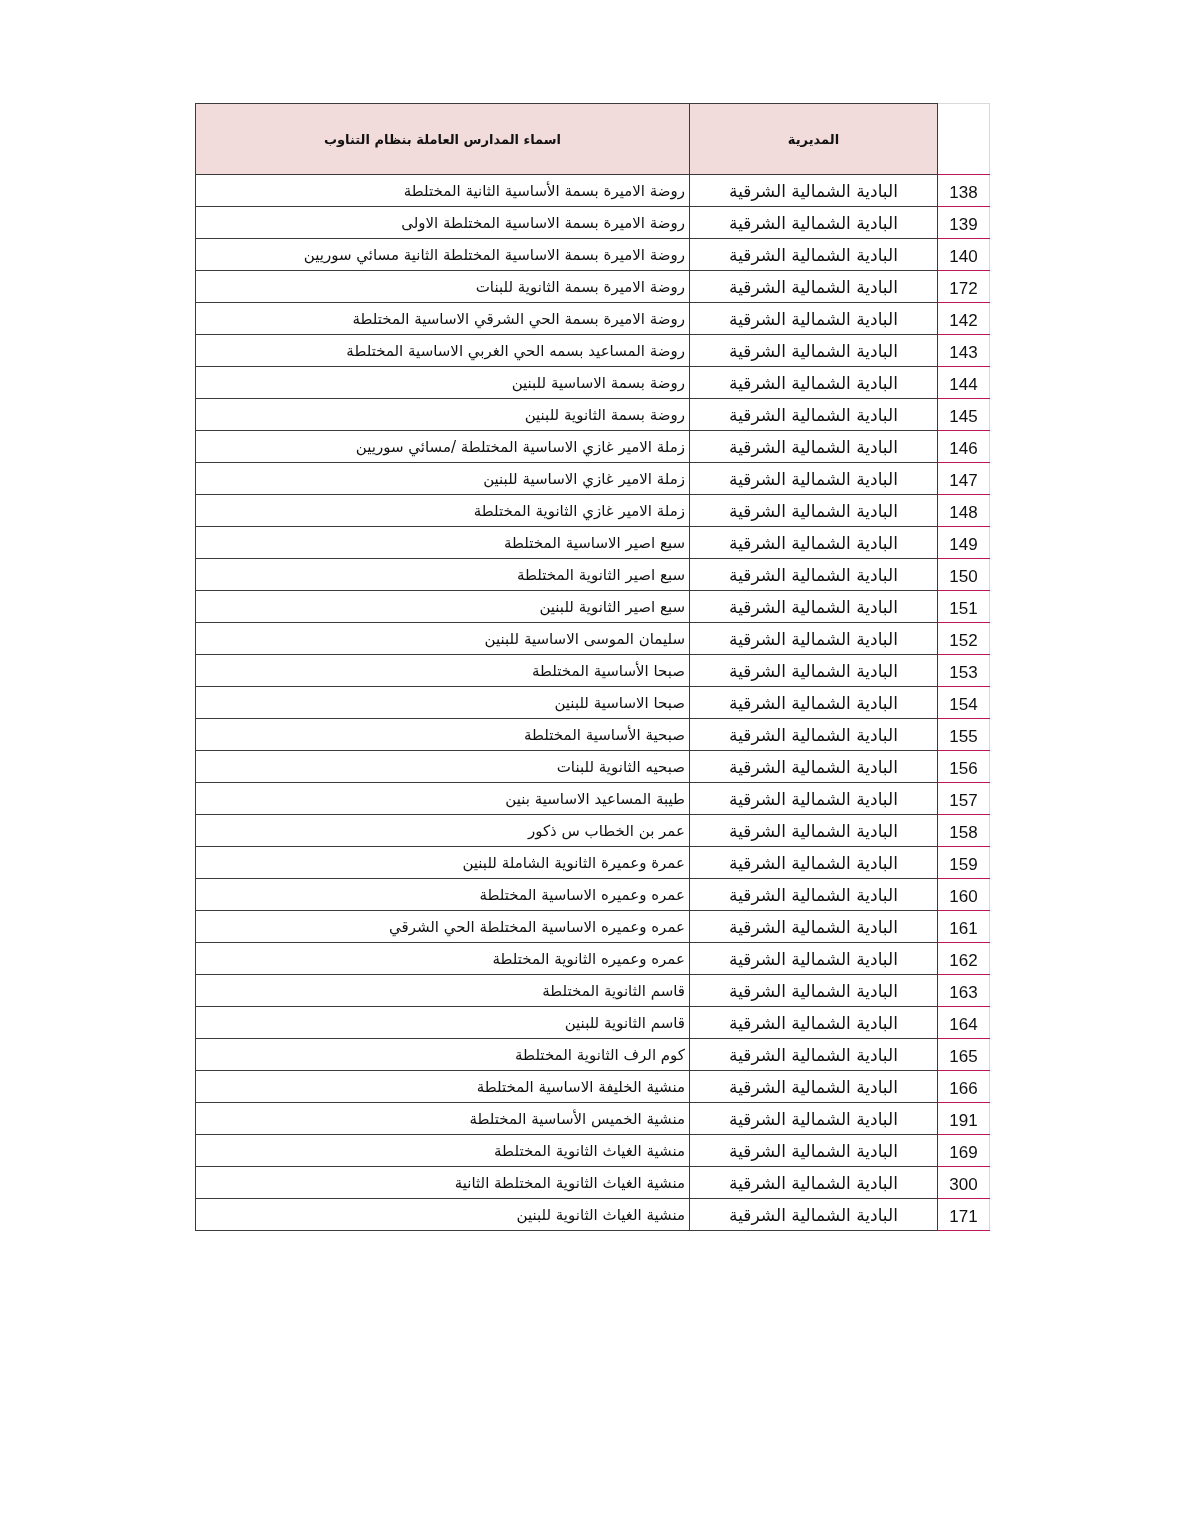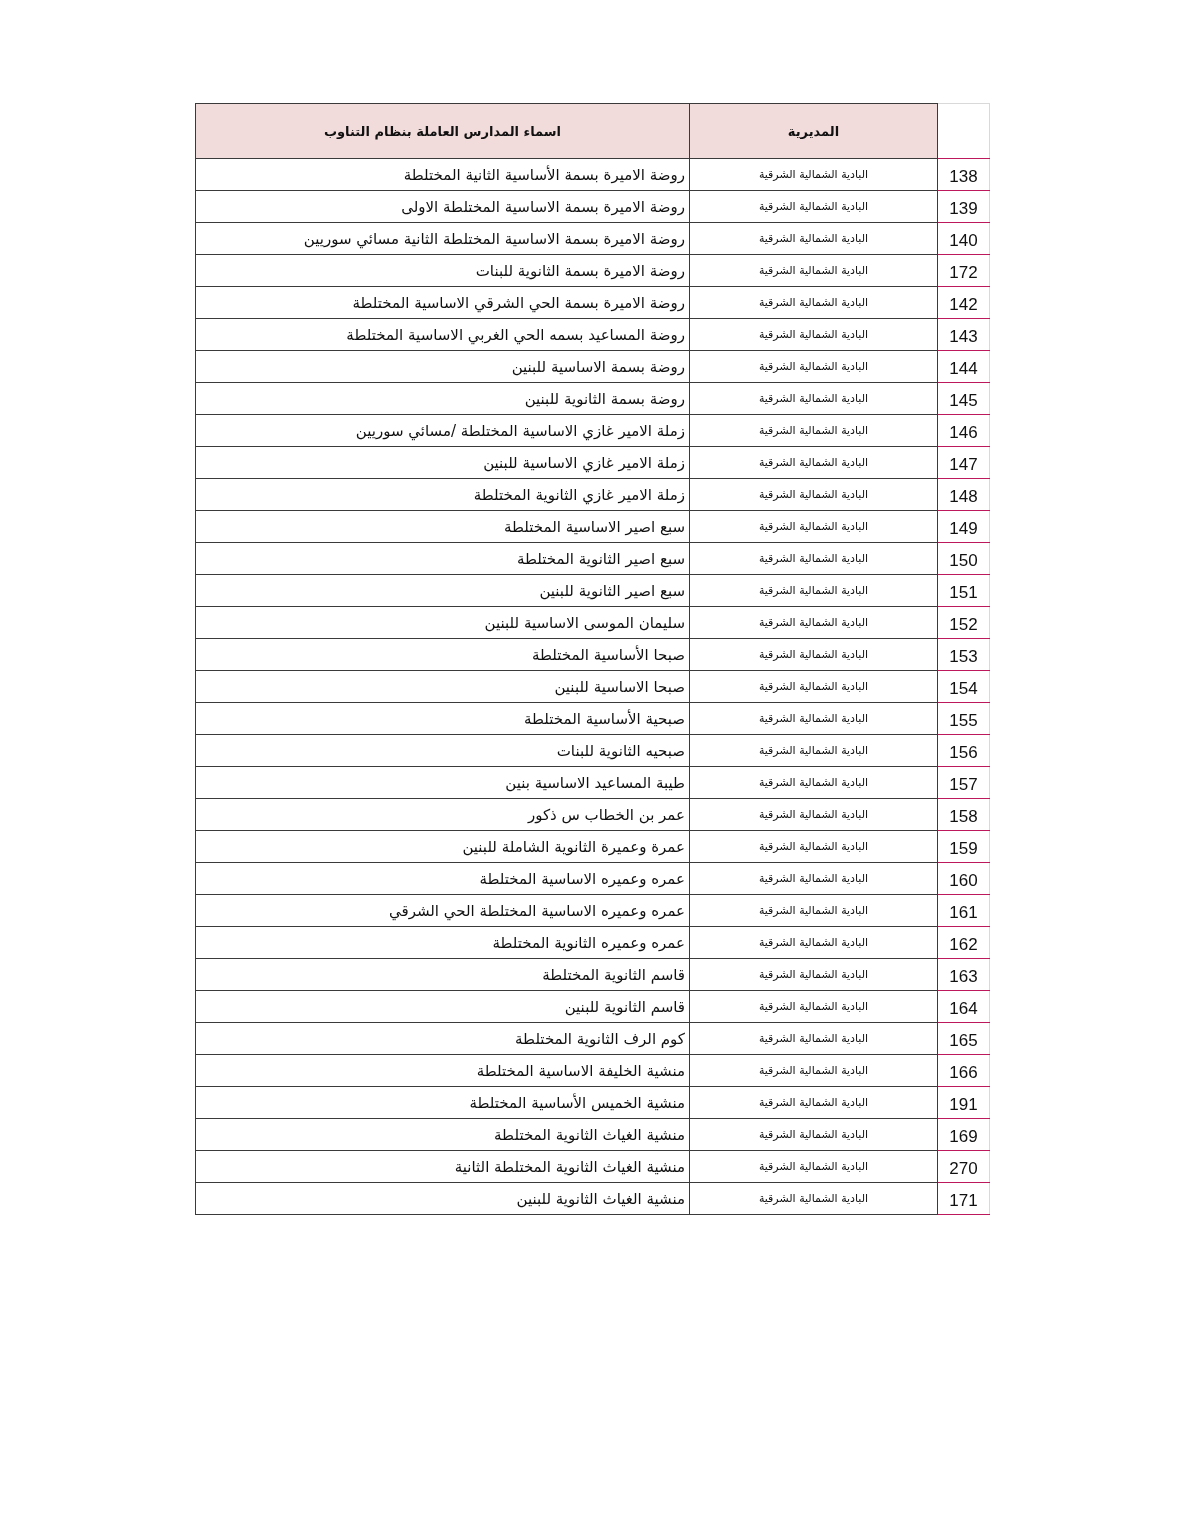--- a/index.html
+++ b/index.html
@@ -23,21 +23,21 @@
     table {
       border-collapse: collapse;
       table-layout: fixed;
     }
     td, th {
       padding: 0;
       margin: 0;
       overflow: hidden;
       white-space: nowrap;
     }
-    .hdr-row { height: 55px; }
+    .hdr-row { height: 71px; }
     .data-row { height: 32px; }
     .col-school { width: 494px; }
     .col-dir { width: 248px; }
     .col-num { width: 52px; }
 
     .cell-school, .cell-dir, .hdr-school, .hdr-dir {
       border: 1.6px solid #3a3a3a;
     }
     .hdr-school, .hdr-dir {
       background: #f2dcdb;
@@ -49,21 +49,21 @@
     .cell-school {
       direction: rtl;
       text-align: right;
       font-size: 15px;
       padding-right: 4px;
       font-family: "DejaVu Sans", sans-serif;
     }
     .cell-dir {
       direction: rtl;
       text-align: center;
-      font-size: 11px;
+      font-size: 17px;
     }
     .hdr-num, .cell-num {
       border-top: 1px solid #d9d9d9;
       border-bottom: 1px solid #be185d;
       border-right: 1px solid #d9d9d9;
       border-left: none;
     }
     .cell-num {
       text-align: center;
       font-family: "Liberation Sans", sans-serif;
@@ -241,21 +241,21 @@
     <td class="cell-num">191</td>
   </tr>
         <tr class="data-row">
     <td class="cell-school">منشية الغياث الثانوية المختلطة</td>
     <td class="cell-dir">البادية الشمالية الشرقية</td>
     <td class="cell-num">169</td>
   </tr>
         <tr class="data-row">
     <td class="cell-school">منشية الغياث الثانوية المختلطة الثانية</td>
     <td class="cell-dir">البادية الشمالية الشرقية</td>
-    <td class="cell-num">270</td>
+    <td class="cell-num">300</td>
   </tr>
         <tr class="data-row">
     <td class="cell-school">منشية الغياث الثانوية للبنين</td>
     <td class="cell-dir">البادية الشمالية الشرقية</td>
     <td class="cell-num">171</td>
   </tr>
       </tbody>
   </table>
 </div>
 

